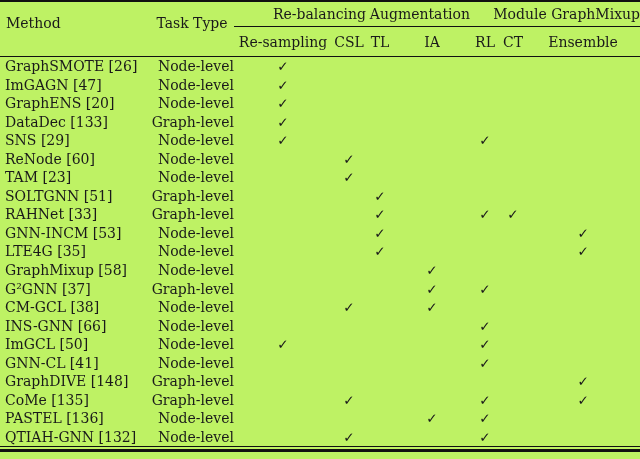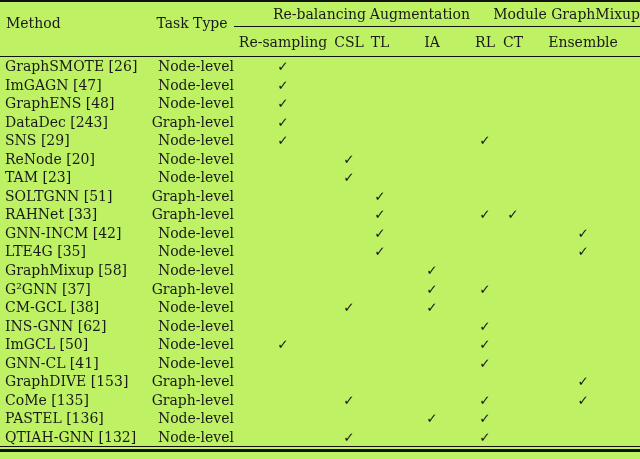--- a/index.html
+++ b/index.html
@@ -142,32 +142,32 @@
           <td class="task-cell">Node-level</td>
           <td class="mark-cell">✓</td>
           <td class="mark-cell"></td>
           <td class="mark-cell"></td>
           <td class="mark-cell"></td>
           <td class="mark-cell"></td>
           <td class="mark-cell"></td>
           <td class="mark-cell"></td>
         </tr>
         <tr>
-          <td class="method-cell">GraphENS [48]</td>
-          <td class="task-cell">Node-level</td>
-          <td class="mark-cell">✓</td>
-          <td class="mark-cell"></td>
-          <td class="mark-cell"></td>
-          <td class="mark-cell"></td>
-          <td class="mark-cell"></td>
-          <td class="mark-cell"></td>
-          <td class="mark-cell"></td>
-        </tr>
-        <tr>
-          <td class="method-cell">DataDec [243]</td>
+          <td class="method-cell">GraphENS [20]</td>
+          <td class="task-cell">Node-level</td>
+          <td class="mark-cell">✓</td>
+          <td class="mark-cell"></td>
+          <td class="mark-cell"></td>
+          <td class="mark-cell"></td>
+          <td class="mark-cell"></td>
+          <td class="mark-cell"></td>
+          <td class="mark-cell"></td>
+        </tr>
+        <tr>
+          <td class="method-cell">DataDec [133]</td>
           <td class="task-cell">Graph-level</td>
           <td class="mark-cell">✓</td>
           <td class="mark-cell"></td>
           <td class="mark-cell"></td>
           <td class="mark-cell"></td>
           <td class="mark-cell"></td>
           <td class="mark-cell"></td>
           <td class="mark-cell"></td>
         </tr>
         <tr>
@@ -175,21 +175,21 @@
           <td class="task-cell">Node-level</td>
           <td class="mark-cell">✓</td>
           <td class="mark-cell"></td>
           <td class="mark-cell"></td>
           <td class="mark-cell"></td>
           <td class="mark-cell">✓</td>
           <td class="mark-cell"></td>
           <td class="mark-cell"></td>
         </tr>
         <tr>
-          <td class="method-cell">ReNode [20]</td>
+          <td class="method-cell">ReNode [60]</td>
           <td class="task-cell">Node-level</td>
           <td class="mark-cell"></td>
           <td class="mark-cell">✓</td>
           <td class="mark-cell"></td>
           <td class="mark-cell"></td>
           <td class="mark-cell"></td>
           <td class="mark-cell"></td>
           <td class="mark-cell"></td>
         </tr>
         <tr>
@@ -219,21 +219,21 @@
           <td class="task-cell">Graph-level</td>
           <td class="mark-cell"></td>
           <td class="mark-cell"></td>
           <td class="mark-cell">✓</td>
           <td class="mark-cell"></td>
           <td class="mark-cell">✓</td>
           <td class="mark-cell">✓</td>
           <td class="mark-cell"></td>
         </tr>
         <tr>
-          <td class="method-cell">GNN-INCM [42]</td>
+          <td class="method-cell">GNN-INCM [53]</td>
           <td class="task-cell">Node-level</td>
           <td class="mark-cell"></td>
           <td class="mark-cell"></td>
           <td class="mark-cell">✓</td>
           <td class="mark-cell"></td>
           <td class="mark-cell"></td>
           <td class="mark-cell"></td>
           <td class="mark-cell">✓</td>
         </tr>
         <tr>
@@ -274,21 +274,21 @@
           <td class="task-cell">Node-level</td>
           <td class="mark-cell"></td>
           <td class="mark-cell">✓</td>
           <td class="mark-cell"></td>
           <td class="mark-cell">✓</td>
           <td class="mark-cell"></td>
           <td class="mark-cell"></td>
           <td class="mark-cell"></td>
         </tr>
         <tr>
-          <td class="method-cell">INS-GNN [62]</td>
+          <td class="method-cell">INS-GNN [66]</td>
           <td class="task-cell">Node-level</td>
           <td class="mark-cell"></td>
           <td class="mark-cell"></td>
           <td class="mark-cell"></td>
           <td class="mark-cell"></td>
           <td class="mark-cell">✓</td>
           <td class="mark-cell"></td>
           <td class="mark-cell"></td>
         </tr>
         <tr>
@@ -307,21 +307,21 @@
           <td class="task-cell">Node-level</td>
           <td class="mark-cell"></td>
           <td class="mark-cell"></td>
           <td class="mark-cell"></td>
           <td class="mark-cell"></td>
           <td class="mark-cell">✓</td>
           <td class="mark-cell"></td>
           <td class="mark-cell"></td>
         </tr>
         <tr>
-          <td class="method-cell">GraphDIVE [153]</td>
+          <td class="method-cell">GraphDIVE [148]</td>
           <td class="task-cell">Graph-level</td>
           <td class="mark-cell"></td>
           <td class="mark-cell"></td>
           <td class="mark-cell"></td>
           <td class="mark-cell"></td>
           <td class="mark-cell"></td>
           <td class="mark-cell"></td>
           <td class="mark-cell">✓</td>
         </tr>
         <tr>

